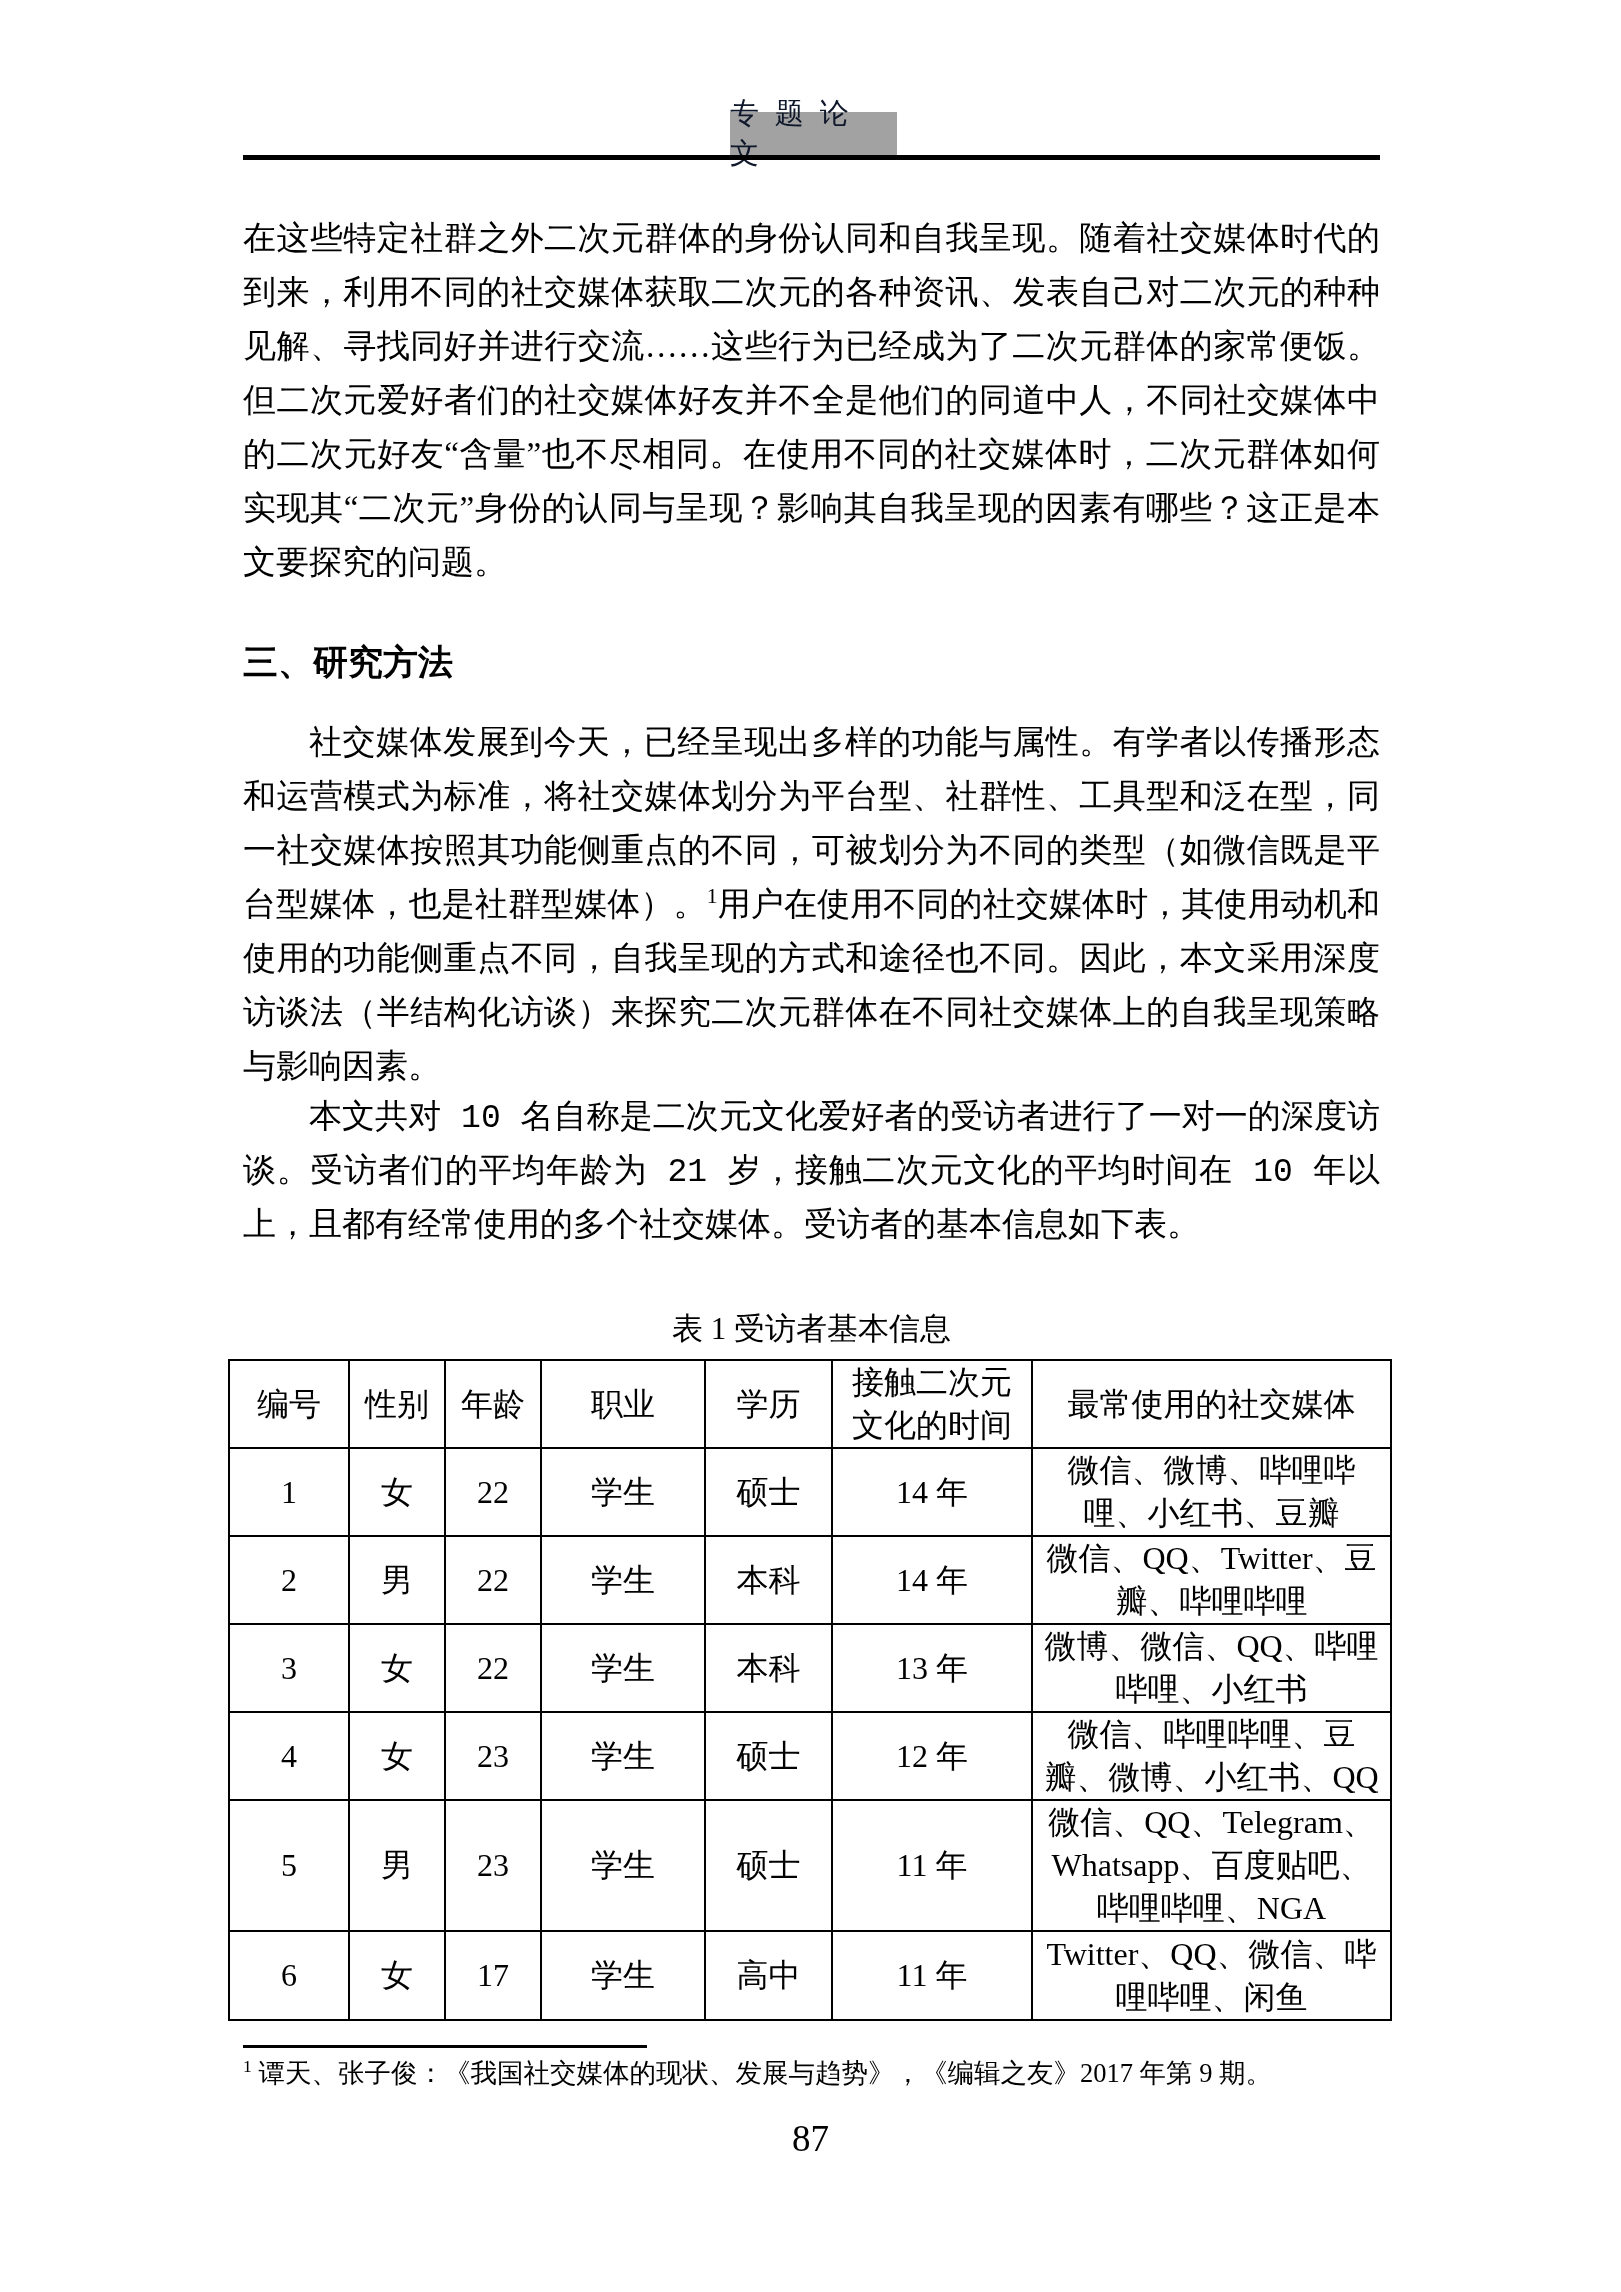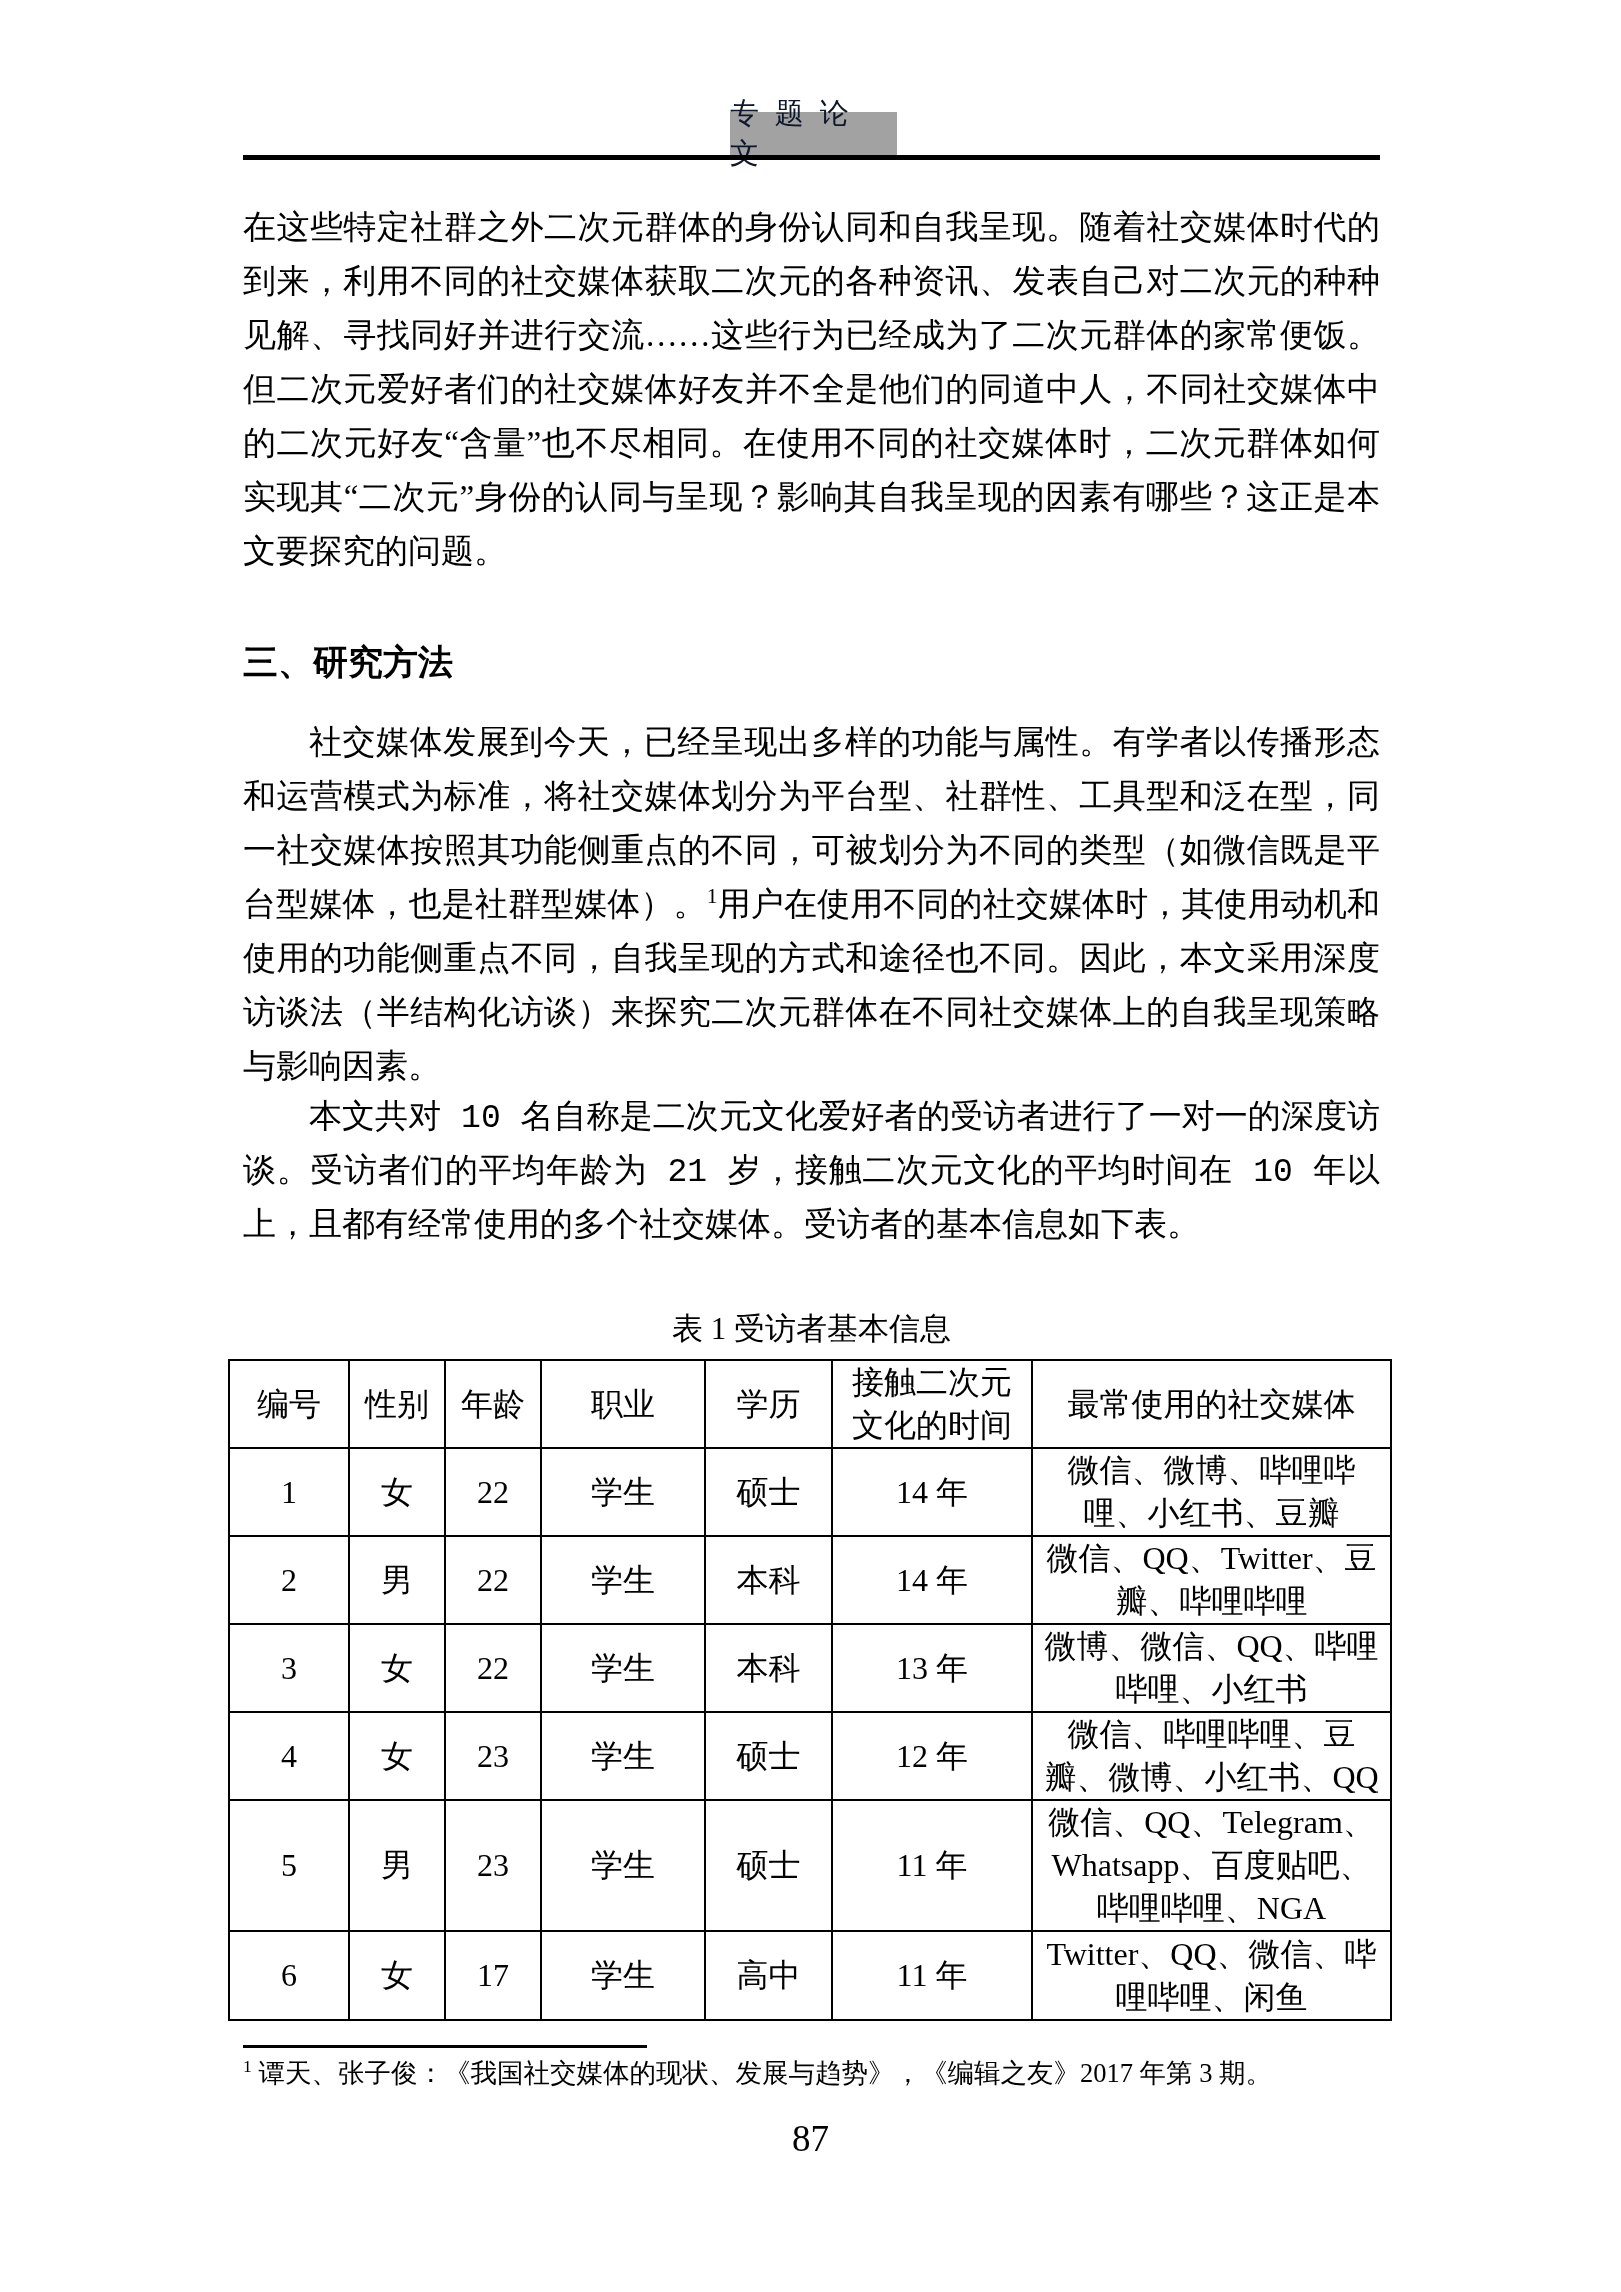--- a/index.html
+++ b/index.html
@@ -32,21 +32,21 @@
   .body-block {
     position: absolute;
     left: 243px;
     width: 1137px;
     font-size: 33px;
     line-height: 54px;
     text-align: justify;
     text-justify: inter-ideograph;
   }
   .body-block p { margin: 0; }
-  .para-1 { top: 200px; }
+  .para-1 { top: 211px; }
   .section-heading {
     position: absolute;
     left: 243px; top: 638px;
     font-family: "Liberation Sans", "DejaVu Sans", sans-serif;
     font-weight: bold;
     font-size: 35px;
     line-height: 47px;
     margin: 0;
   }
   .para-2 { top: 715px; }
@@ -212,18 +212,18 @@
           <td>17</td>
           <td>学生</td>
           <td>高中</td>
           <td>11 年</td>
           <td>Twitter、QQ、微信、哔哩哔哩、闲鱼</td>
         </tr>
       </tbody>
   </table>
 
   <div class="footnote-rule"></div>
-  <p class="footnote"><sup>1</sup> <span>谭天、张子俊：《我国社交媒体的现状、发展与趋势》，《编辑之友》2017 年第 3 期。</span></p>
+  <p class="footnote"><sup>1</sup> <span>谭天、张子俊：《我国社交媒体的现状、发展与趋势》，《编辑之友》2017 年第 9 期。</span></p>
 
   <p class="page-number">87</p>
 
 </div>
 
 
 </body></html>

